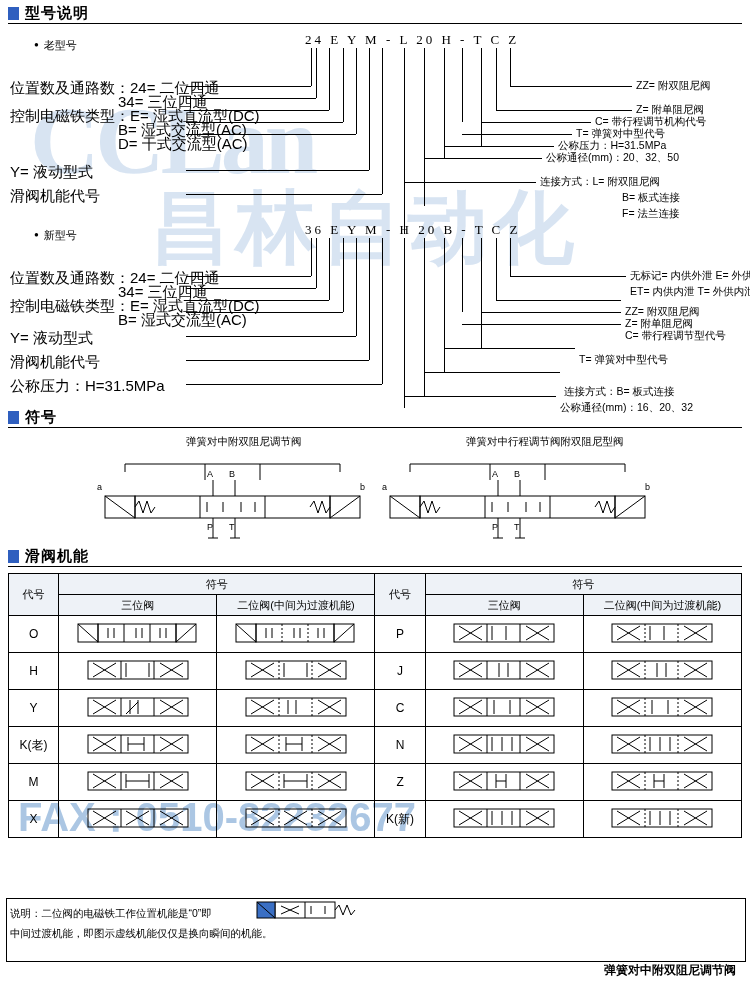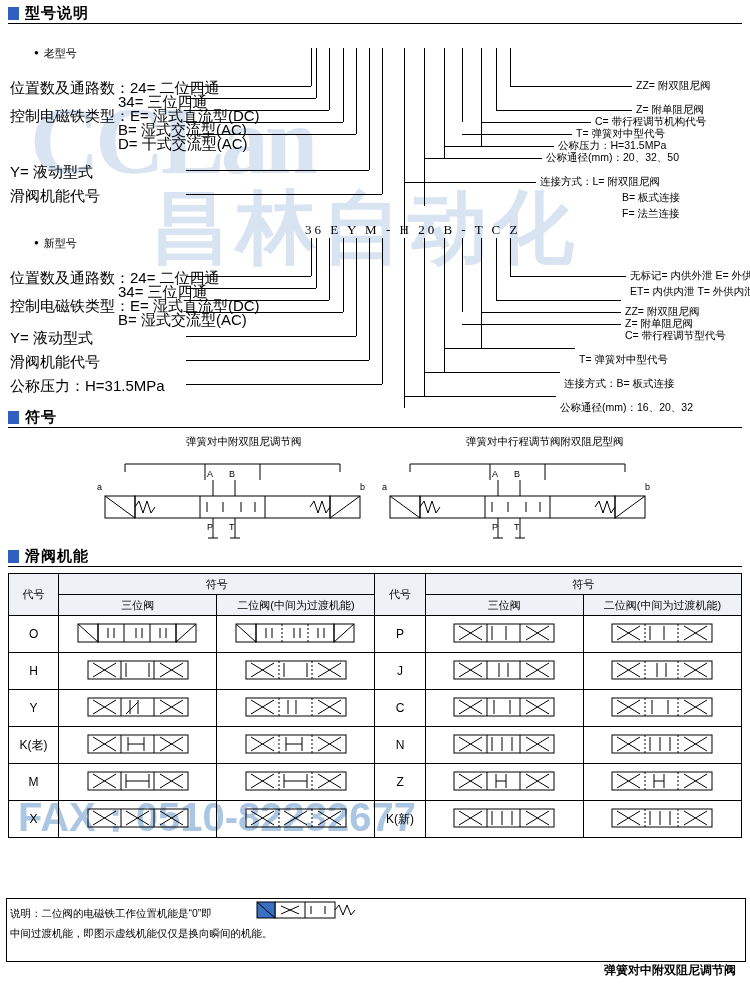--- a/index.html
+++ b/index.html
@@ -17,21 +17,21 @@
   .sec-rule{position:absolute;height:1px;background:#000;}
 
   
   .wm{position:absolute;color:#b9cfe8;opacity:.55;pointer-events:none;font-weight:bold;}
   .wm-logo{left:30px;top:85px;font-size:96px;letter-spacing:-4px;font-family:"Liberation Serif",serif;}
   .wm-cn{left:150px;top:175px;font-size:80px;letter-spacing:6px;}
   .wm-tel{left:18px;top:722px;font-size:40px;color:#8fb4da;opacity:.75;}
   .wm-fax{left:18px;top:790px;font-size:40px;color:#8fb4da;opacity:.75;}
 
   
-  .bullet{position:absolute;font-size:11px;margin-top:8px;}
+  .bullet{position:absolute;font-size:11px;}
   .bullet:before{content:"●";font-size:8px;margin-right:5px;vertical-align:2px;}
   .codeline{position:absolute;font-size:13px;letter-spacing:3px;font-family:"Liberation Serif",serif;}
   .lbl{position:absolute;font-size:15px;white-space:nowrap;}
   .lblR{position:absolute;font-size:10.5px;white-space:nowrap;text-align:left;}
   .ln{position:absolute;background:#000;}
   .lnH{height:1px;}
   .lnV{width:1px;}
 
   
   .sym-cap{position:absolute;font-size:10.5px;white-space:nowrap;}
@@ -56,20 +56,21 @@
   <div class="wm wm-cn">昌林自动化</div>
   <div class="wm wm-fax">FAX：0510-82232677</div>
 
   <div class="sec-head" style="left:8px;top:4px;">
     <span class="mark"></span>
     <span class="txt">型号说明</span>
   </div>
   <div class="sec-rule" style="left:8px;top:23px;width:734px;"></div>
 
   <div class="bullet" style="left:34px;top:38px;">老型号</div>
+  <div class="codeline" style="left:305px;top:32px;">24 E Y M - L 20 H - T C Z</div>
 
   <div class="ln lnV" style="left:311px;top:48px;height:38px;"></div>
   <div class="ln lnV" style="left:316px;top:48px;height:50px;"></div>
   <div class="ln lnV" style="left:329px;top:48px;height:62px;"></div>
   <div class="ln lnV" style="left:343px;top:48px;height:74px;"></div>
   <div class="ln lnV" style="left:356px;top:48px;height:86px;"></div>
   <div class="ln lnV" style="left:369px;top:48px;height:122px;"></div>
   <div class="ln lnV" style="left:382px;top:48px;height:146px;"></div>
   <div class="ln lnV" style="left:404px;top:48px;height:186px;"></div>
   <div class="ln lnV" style="left:424px;top:48px;height:158px;"></div>
@@ -154,21 +155,21 @@
   <div class="lbl" style="left:10px;top:329px;">Y= 液动型式</div>
   <div class="lbl" style="left:10px;top:353px;">滑阀机能代号</div>
   <div class="lbl" style="left:10px;top:377px;">公称压力：H=31.5MPa</div>
 
   <div class="lblR" style="left:630px;top:269px;">无标记= 内供外泄   E= 外供外泄</div>
   <div class="lblR" style="left:630px;top:285px;">ET= 内供内泄       T= 外供内泄</div>
   <div class="lblR" style="left:625px;top:305px;">ZZ= 附双阻尼阀</div>
   <div class="lblR" style="left:625px;top:317px;">Z= 附单阻尼阀</div>
   <div class="lblR" style="left:625px;top:329px;">C= 带行程调节型代号</div>
   <div class="lblR" style="left:579px;top:353px;">T= 弹簧对中型代号</div>
-  <div class="lblR" style="left:564px;top:377px;">连接方式：B= 板式连接</div>
+  <div class="lblR" style="left:564px;top:385px;">连接方式：B= 板式连接</div>
   <div class="lblR" style="left:560px;top:401px;">公称通径(mm)：16、20、32</div>
 
   <div class="sec-head" style="left:8px;top:408px;">
     <span class="mark"></span>
     <span class="txt">符号</span>
   </div>
   <div class="sec-rule" style="left:8px;top:427px;width:734px;"></div>
 
   <div class="sym-cap" style="left:186px;top:435px;">弹簧对中附双阻尼调节阀</div>
   <div class="sym-cap" style="left:466px;top:435px;">弹簧对中行程调节阀附双阻尼型阀</div>

